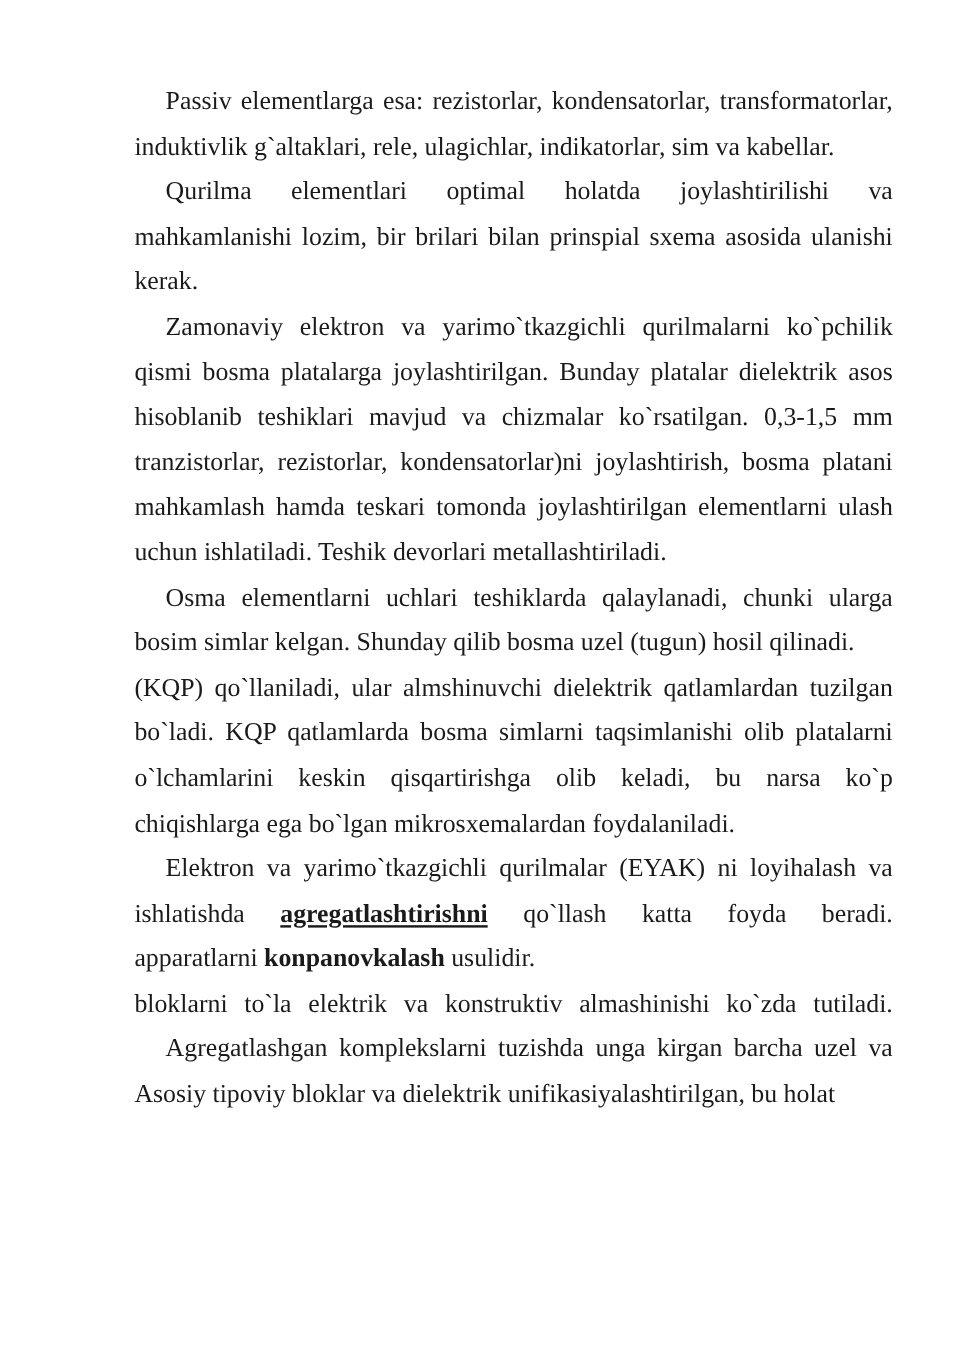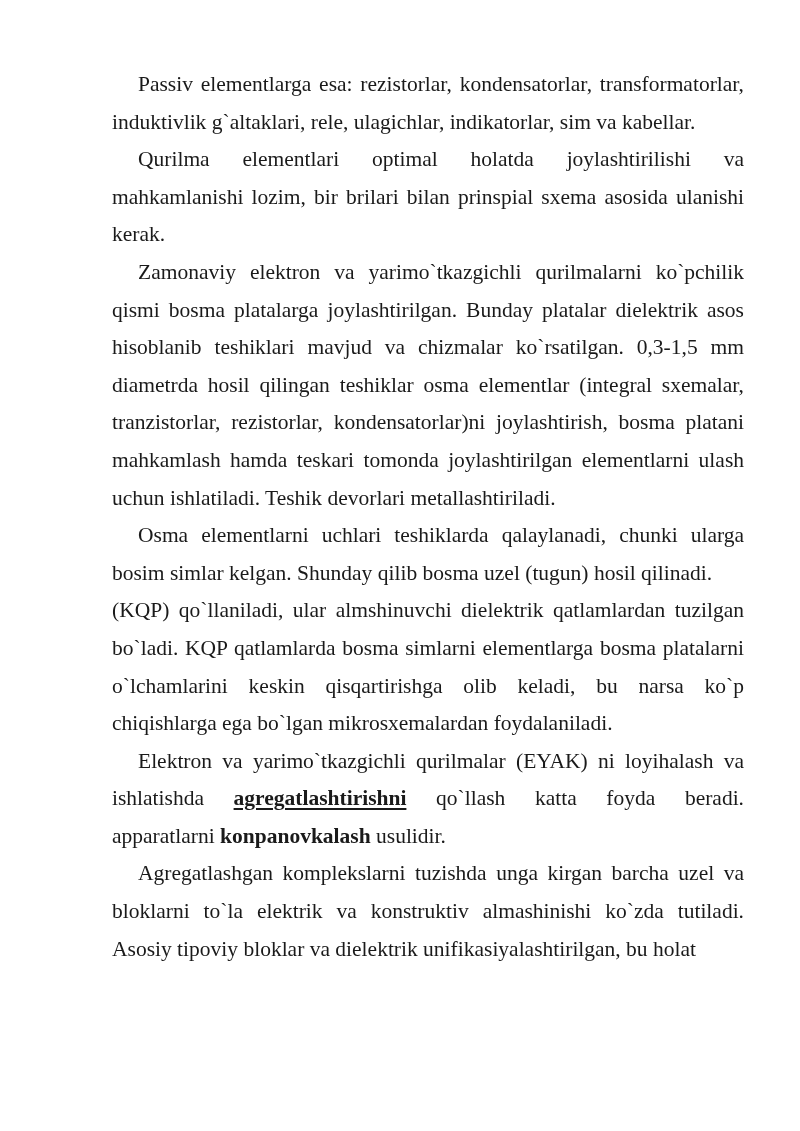--- a/index.html
+++ b/index.html
@@ -54,39 +54,38 @@
       </div>
       <div class="paragraph">
         <div class="line first"><span>Qurilma elementlari optimal holatda joylashtirilishi va</span></div>
         <div class="line"><span>mahkamlanishi lozim, bir brilari bilan prinspial sxema asosida ulanishi</span></div>
         <div class="line last"><span>kerak.</span></div>
       </div>
       <div class="paragraph">
         <div class="line first"><span>Zamonaviy elektron va yarimo`tkazgichli qurilmalarni ko`pchilik</span></div>
         <div class="line"><span>qismi bosma platalarga joylashtirilgan. Bunday platalar dielektrik asos</span></div>
         <div class="line"><span>hisoblanib teshiklari mavjud va chizmalar ko`rsatilgan. 0,3-1,5 mm</span></div>
-        <div class="line"><span>diametrda hosil qilingan teshiklar osma elementlar (integral sxemalar,</span></div>
         <div class="line"><span>tranzistorlar, rezistorlar, kondensatorlar)ni joylashtirish, bosma platani</span></div>
         <div class="line"><span>mahkamlash hamda teskari tomonda joylashtirilgan elementlarni ulash</span></div>
         <div class="line last"><span>uchun ishlatiladi. Teshik devorlari metallashtiriladi.</span></div>
       </div>
       <div class="paragraph">
         <div class="line first"><span>Osma elementlarni uchlari teshiklarda qalaylanadi, chunki ularga</span></div>
         <div class="line last"><span>bosim simlar kelgan. Shunday qilib bosma uzel (tugun) hosil qilinadi.</span></div>
       </div>
       <div class="paragraph">
         <div class="line"><span>(KQP) qo`llaniladi, ular almshinuvchi dielektrik qatlamlardan tuzilgan</span></div>
-        <div class="line"><span>bo`ladi. KQP qatlamlarda bosma simlarni elementlarga bosma platalarni</span></div>
+        <div class="line"><span>bo`ladi. KQP qatlamlarda bosma simlarni taqsimlanishi olib platalarni</span></div>
         <div class="line"><span>o`lchamlarini keskin qisqartirishga olib keladi, bu narsa ko`p</span></div>
         <div class="line last"><span>chiqishlarga ega bo`lgan mikrosxemalardan foydalaniladi.</span></div>
       </div>
       <div class="paragraph">
         <div class="line first"><span>Elektron va yarimo`tkazgichli qurilmalar (EYAK) ni loyihalash va</span></div>
         <div class="line"><span>ishlatishda </span><b><u>agregatlashtirishni</u></b><span> qo`llash katta foyda beradi.</span></div>
         <div class="line last"><span>apparatlarni </span><b>konpanovkalash</b><span> usulidir.</span></div>
       </div>
       <div class="paragraph">
+        <div class="line"><span>bloklarni to`la elektrik va konstruktiv almashinishi ko`zda tutiladi.</span></div>
         <div class="line first"><span>Agregatlashgan komplekslarni tuzishda unga kirgan barcha uzel va</span></div>
-        <div class="line"><span>bloklarni to`la elektrik va konstruktiv almashinishi ko`zda tutiladi.</span></div>
         <div class="line last"><span>Asosiy tipoviy bloklar va dielektrik unifikasiyalashtirilgan, bu holat</span></div>
       </div>
     </div>
 </div>
 
 </body></html>

